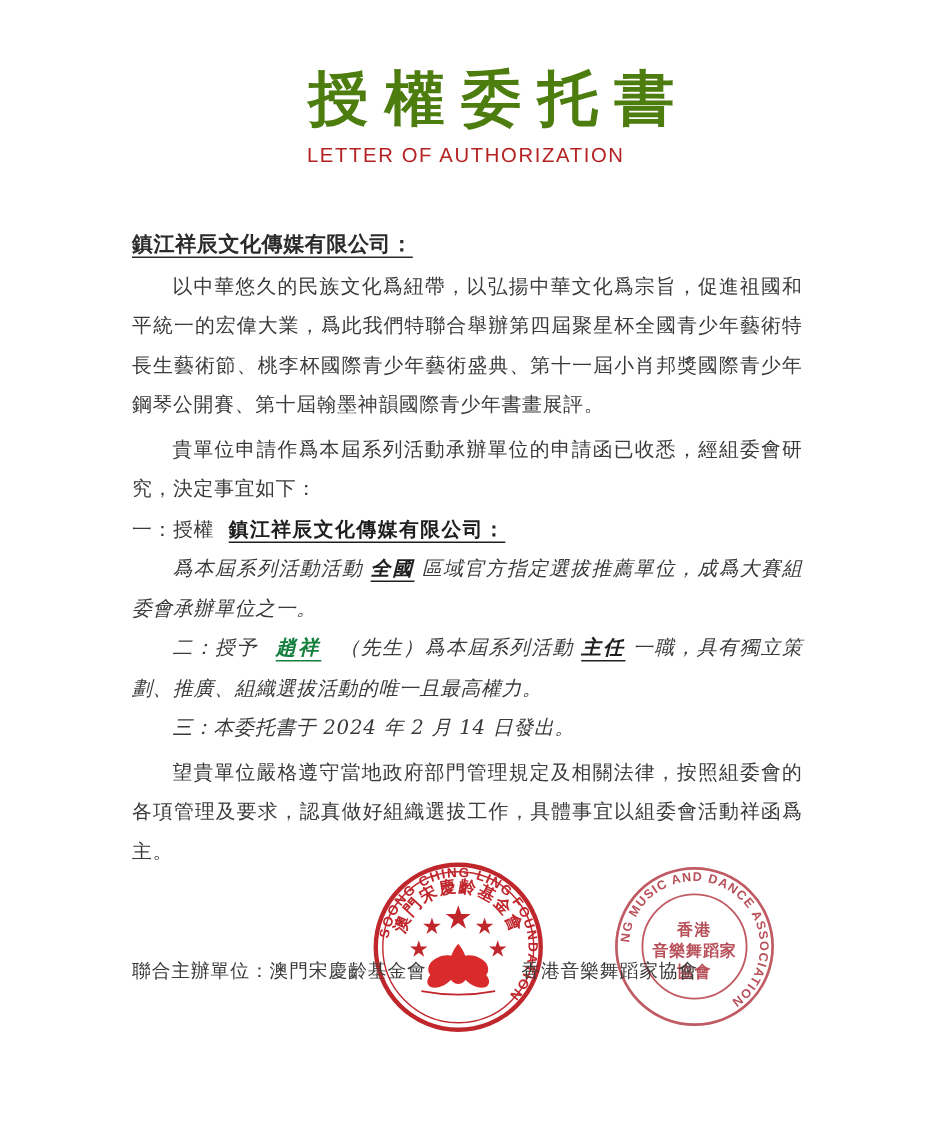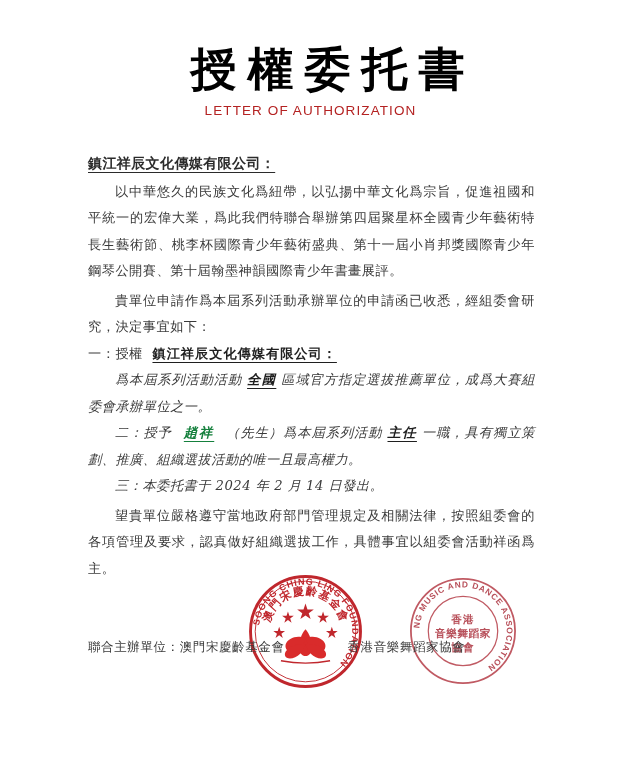--- a/index.html
+++ b/index.html
@@ -25,23 +25,23 @@
   .title-block {
     position: absolute;
     top: 44px;
     left: 0;
     width: 620px;
     text-align: center;
   }
   .doc-title {
     font-family: "DejaVu Serif", serif;
     font-weight: bold;
-    font-size: 46px;
+    font-size: 40px;
     letter-spacing: 11px;
-    color: #000000;
+    color: #4d7c0f;
     line-height: 1.12;
     text-indent: 11px;
     white-space: nowrap;
     margin-left: 35px;
   }
   .doc-subtitle {
     margin-top: 7px;
     font-family: "Liberation Sans", sans-serif;
     font-weight: normal;
     font-size: 13.5px;

